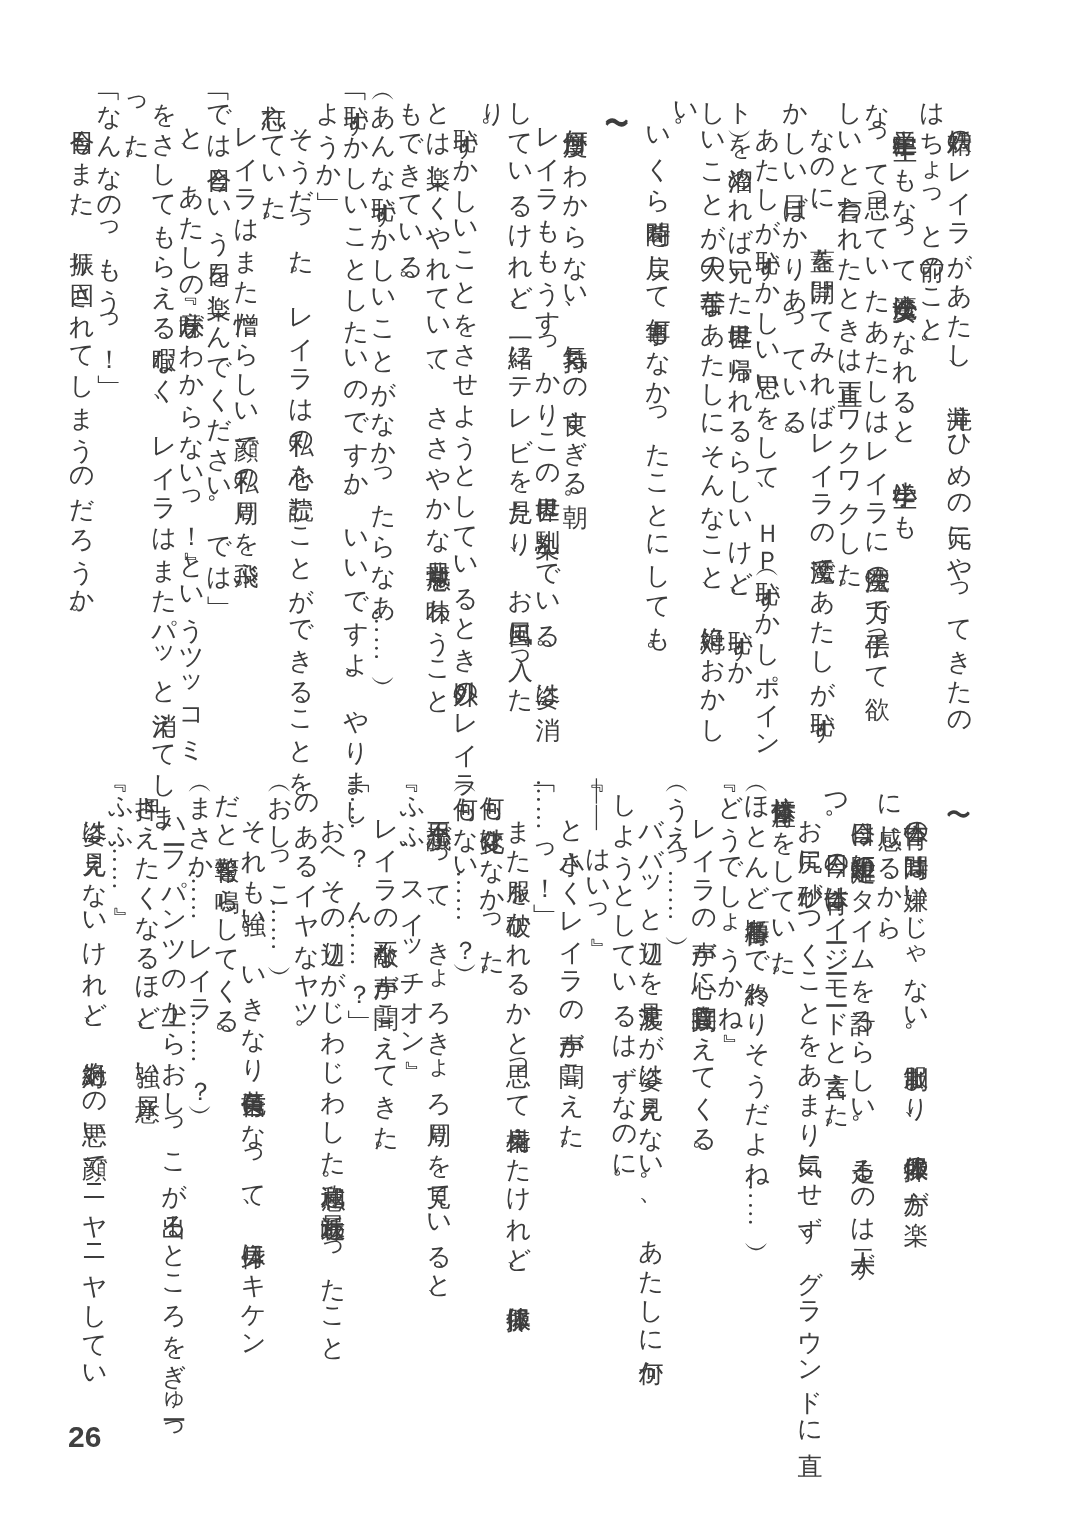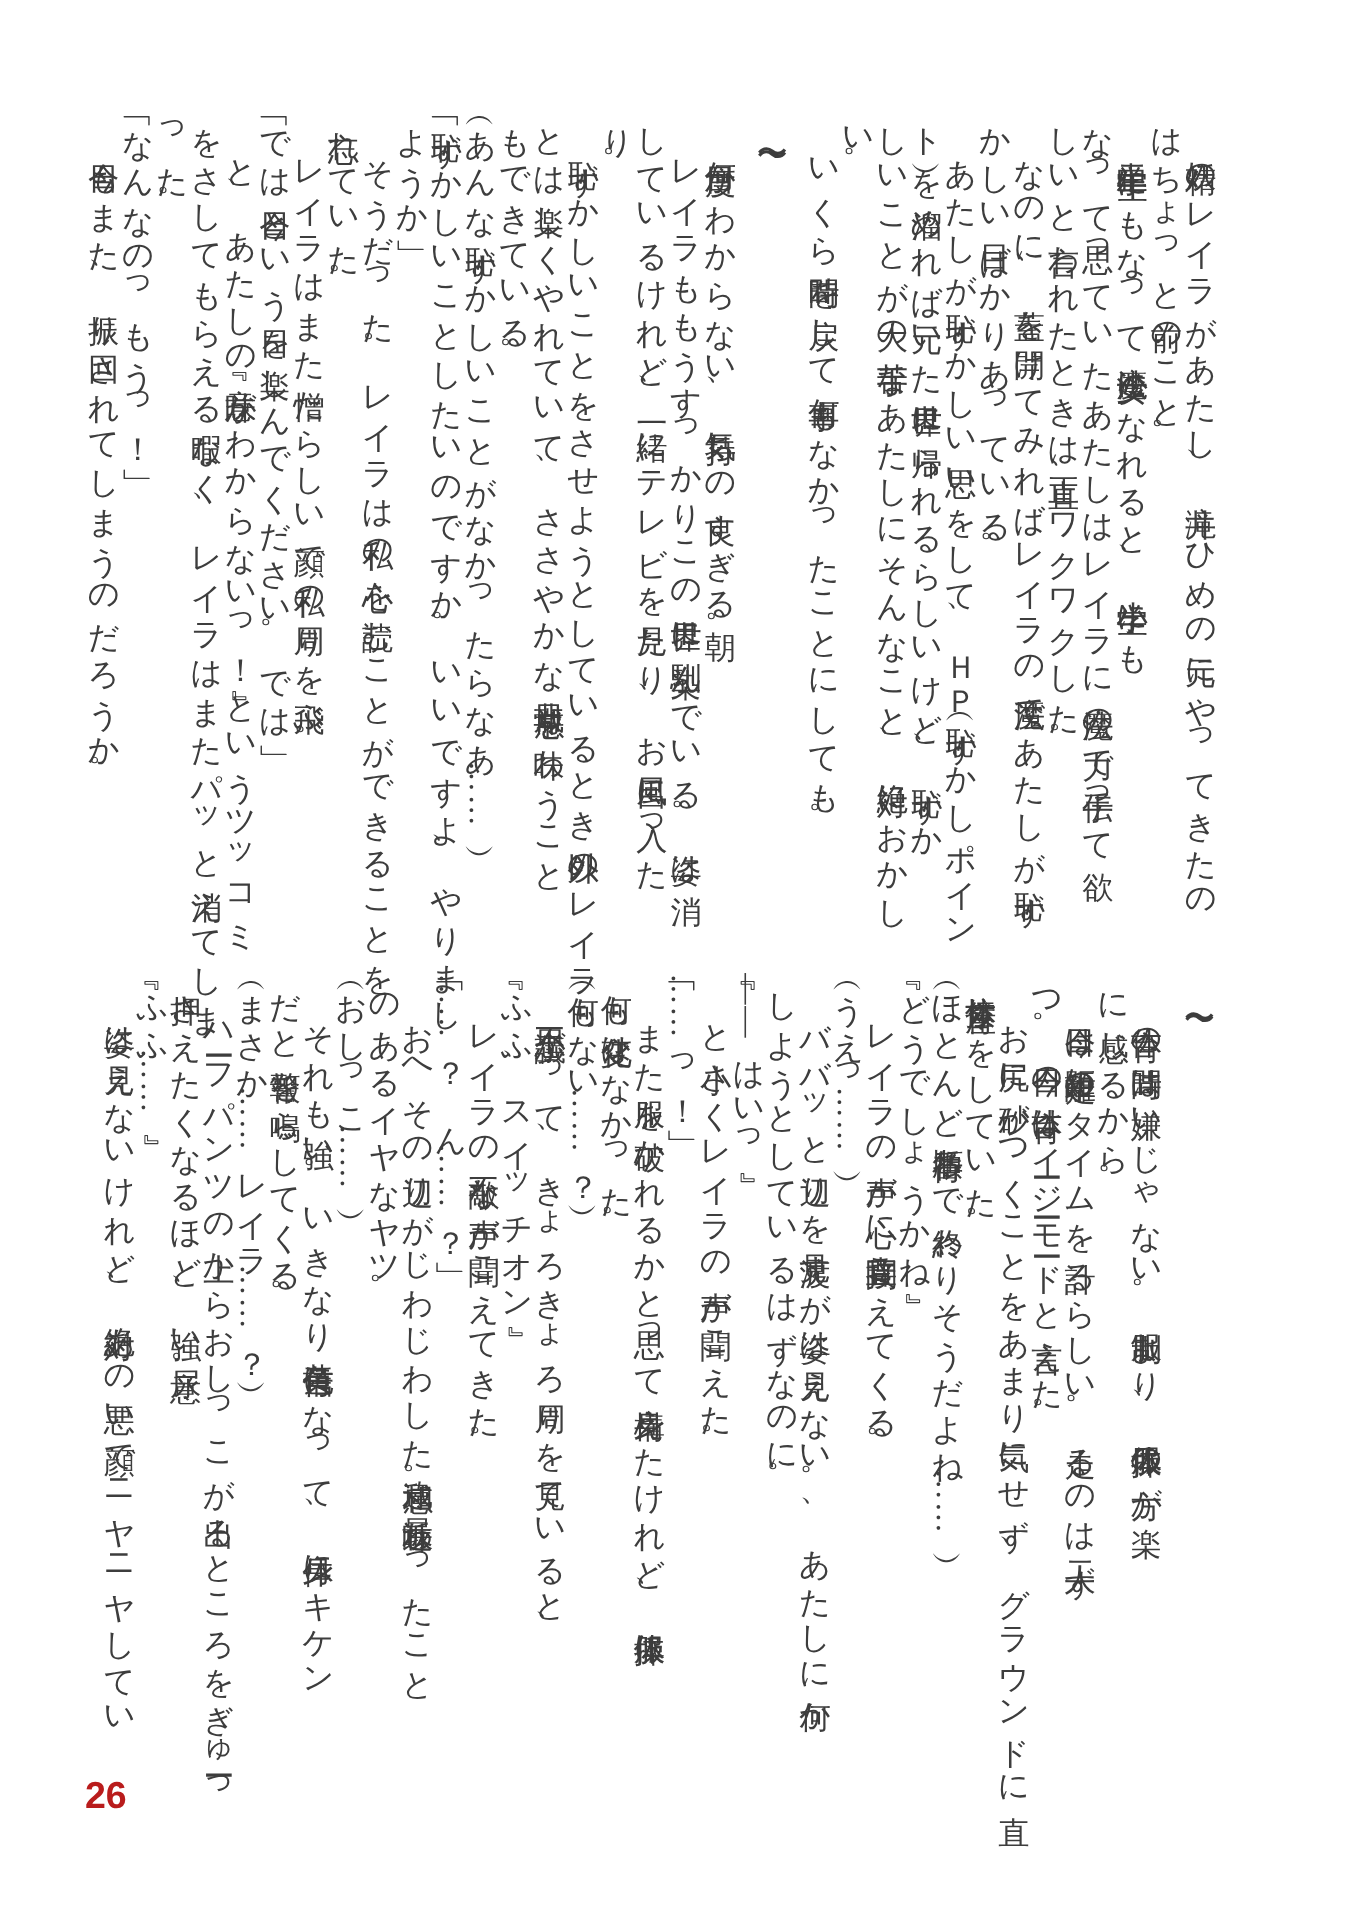--- a/index.html
+++ b/index.html
@@ -53,21 +53,21 @@
     margin-right: 2px;
     padding-top: 20px;
   }
   #page-number {
     position: absolute;
     left: 68px;
     top: 1420px;
     font-family: "Liberation Sans", "DejaVu Sans", sans-serif;
     font-weight: bold;
     font-size: 30px;
-    color: #b91c1c;
+    color: #404040;
   }
 </style>
 </head>
 <body>
 
 <div>
   <div id="top-block" class="vblock">
       <div class="line indent">妖精のレイラがあたし、滝井　ひめの元にやってきたの</div>
       <div class="line">はちょっと前のこと。</div>
       <div class="line indent">中学二年生にもなって魔法少女になれると、小学生にも</div>

